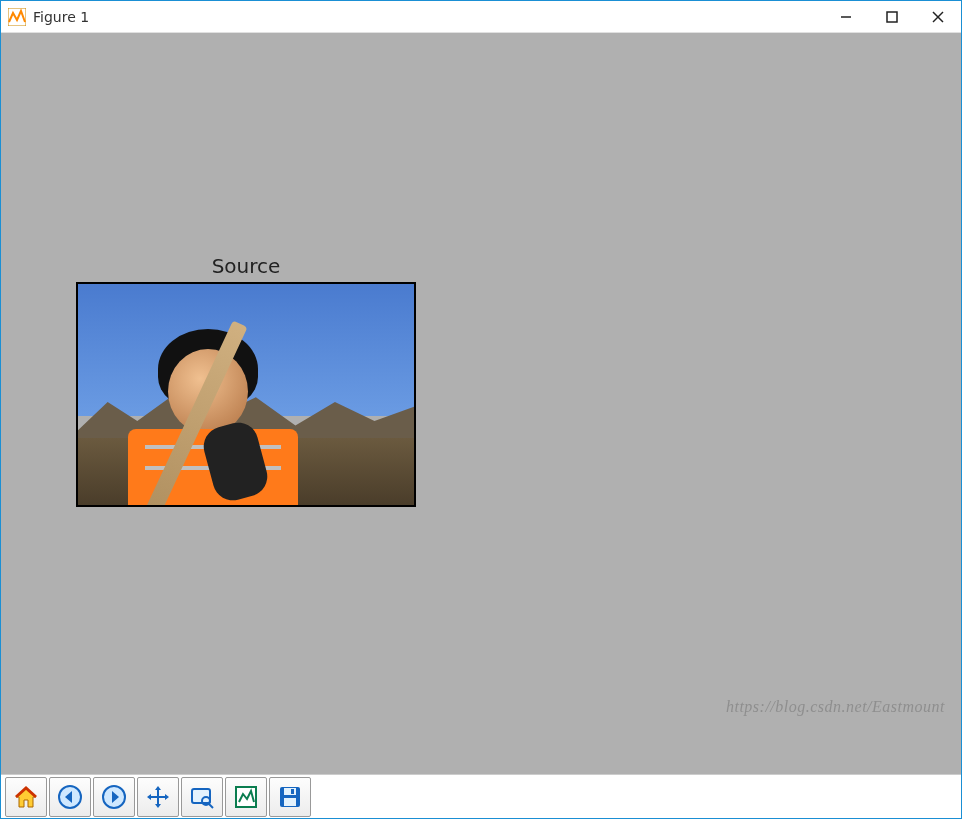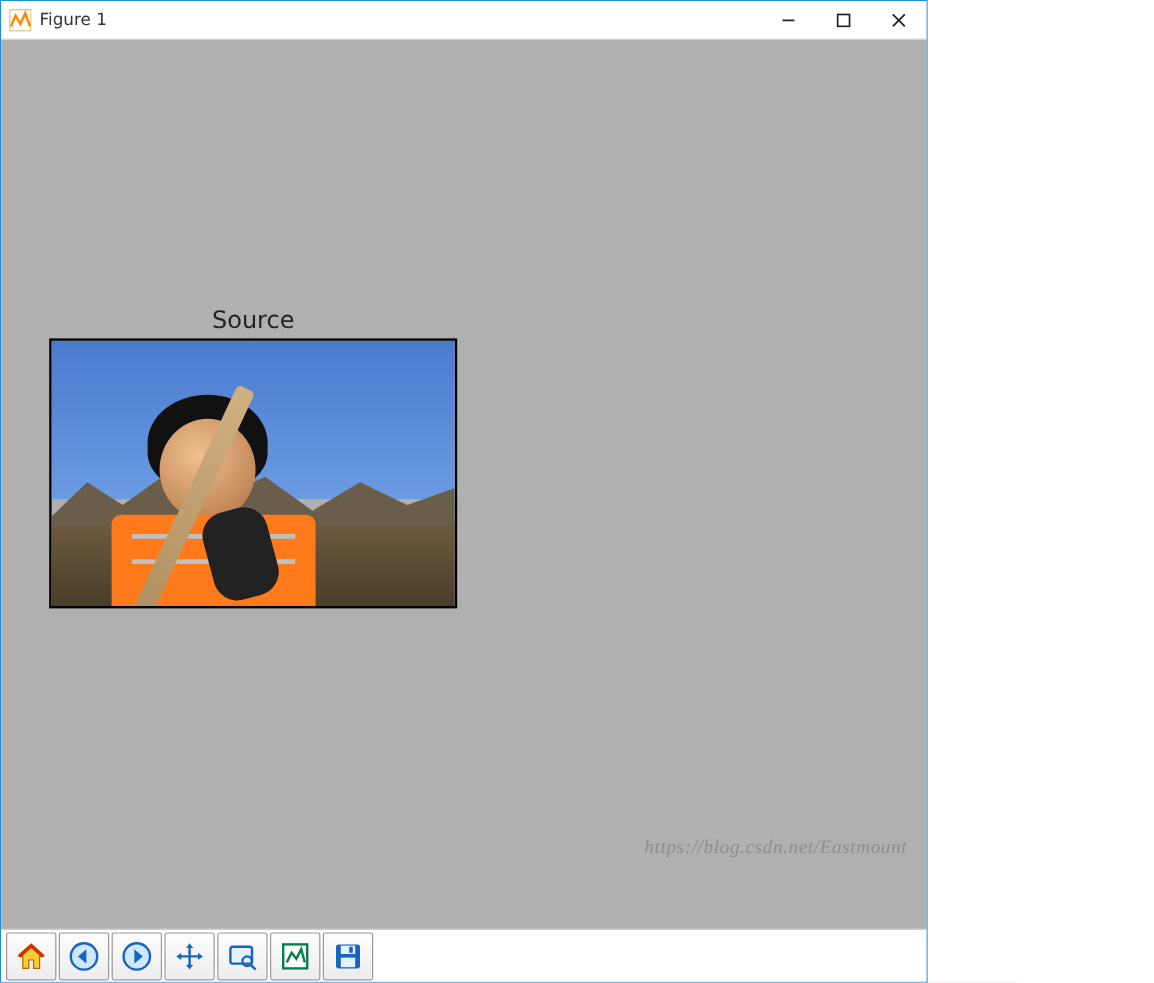--- a/index.html
+++ b/index.html
@@ -5,21 +5,21 @@
   * { box-sizing: border-box; margin: 0; padding: 0; }
   body {
     font-family: "DejaVu Sans", Arial, sans-serif;
     background: #fff;
     width: 962px;
     height: 819px;
     overflow: hidden;
     position: relative;
   }
   .window {
-    width: 773px;
+    width: 962px;
     height: 819px;
     border: 1px solid #1a8fd4;
     background: #fff;
     display: flex;
     flex-direction: column;
   }
   .titlebar {
     height: 32px;
     background: #fff;
     display: flex;

